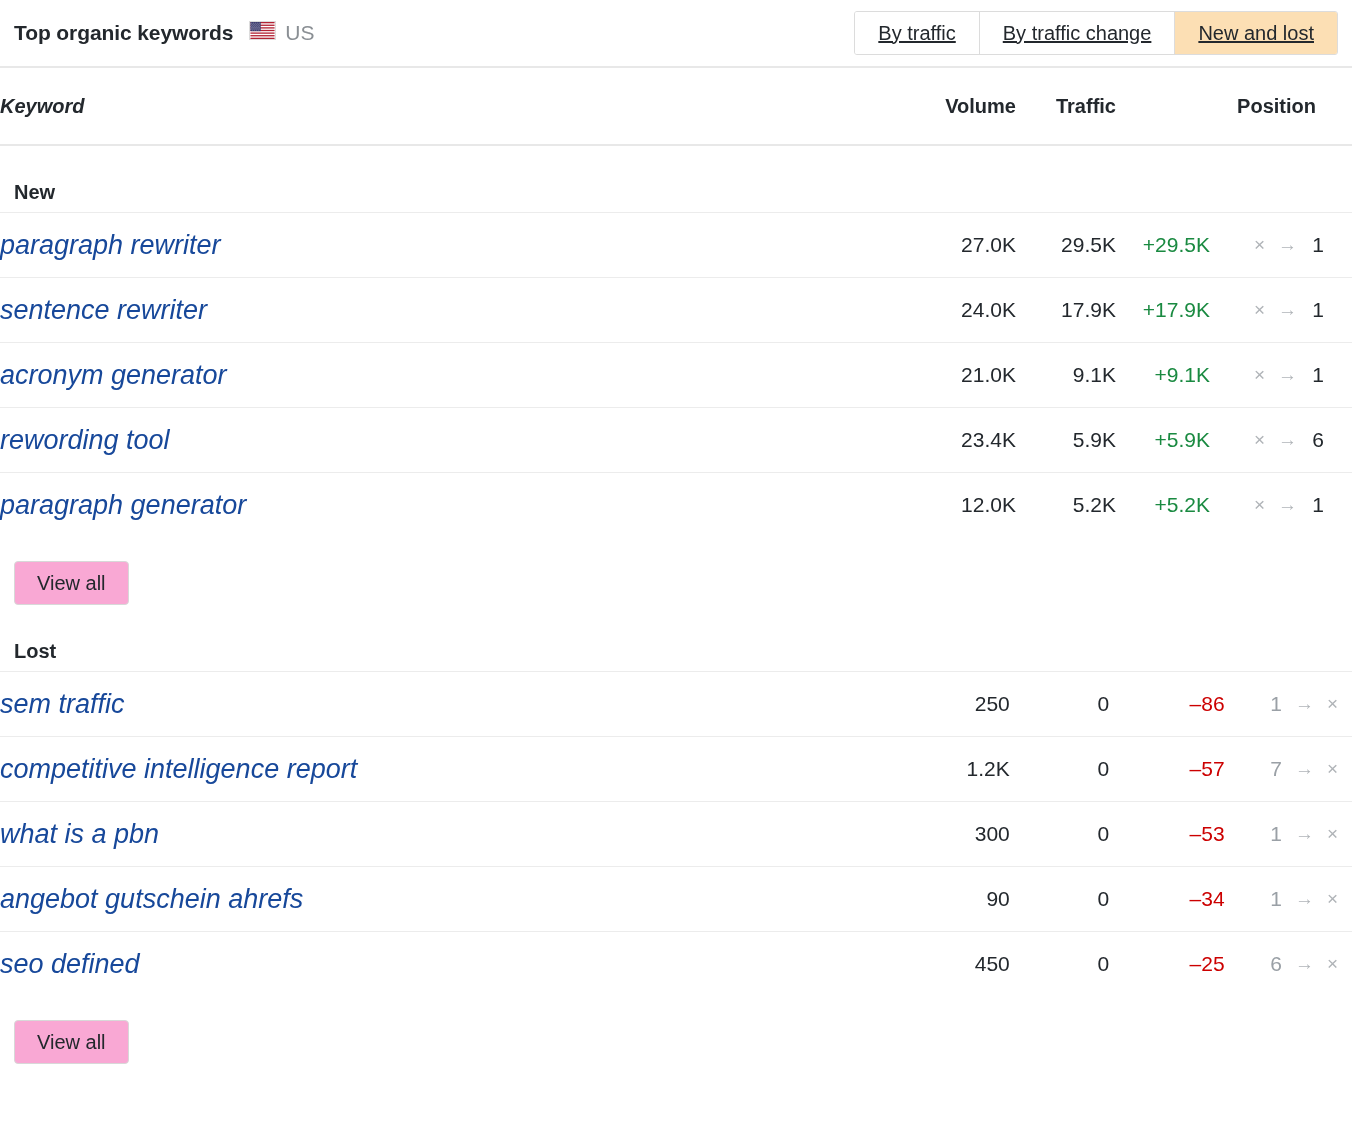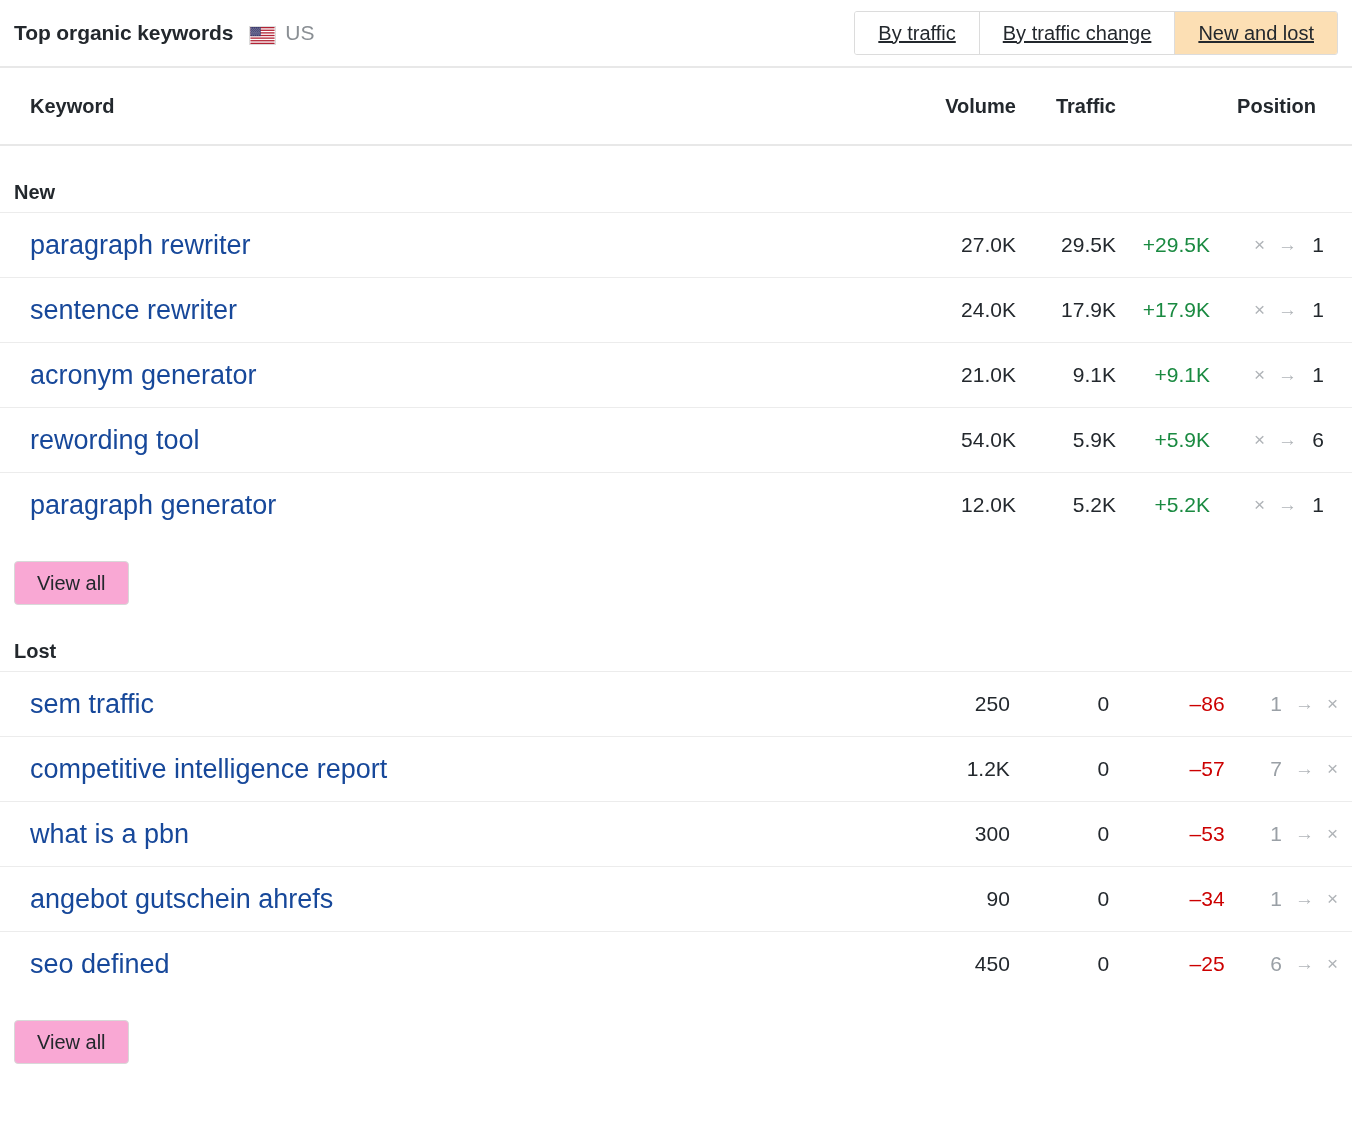--- a/index.html
+++ b/index.html
@@ -38,21 +38,21 @@
     gap: 16px;
   }
   .panel-title {
     font-size: 21px;
     font-weight: bold;
     color: #23282d;
     letter-spacing: -0.1px;
   }
   .country {
     display: flex;
-    align-items: flex-end;
+    align-items: flex-start;
     gap: 9px;
   }
   .flag {
     width: 27px;
     height: 19px;
     display: block;
     border: 1px solid #dcdcdc;
   }
   .country-label {
     font-size: 21px;
@@ -91,21 +91,22 @@
     align-items: center;
     border-bottom: 2px solid #e8e8e8;
     font-size: 20px;
     font-weight: bold;
     color: #23282d;
   }
 
   
   .c-keyword {
     width: 902px;
-    padding-left: 30px;
+    padding-left: 0;
+    font-style: italic;
   }
   .c-volume {
     width: 114px;
     text-align: right;
   }
   .c-traffic {
     width: 100px;
     text-align: right;
   }
   .c-change {
@@ -313,21 +314,21 @@
           <div class="c-traffic num">9.1K</div>
           <div class="c-change chg-pos">+9.1K</div>
           <div class="c-position pos-cell">
             <span class="pos-muted">×</span>
             <span class="pos-arrow">→</span>
             <span class="pos-strong">1</span>
           </div>
         </div>
         <div class="row">
           <div class="c-keyword"><a class="keyword-link">rewording tool</a></div>
-          <div class="c-volume num">54.0K</div>
+          <div class="c-volume num">23.4K</div>
           <div class="c-traffic num">5.9K</div>
           <div class="c-change chg-pos">+5.9K</div>
           <div class="c-position pos-cell">
             <span class="pos-muted">×</span>
             <span class="pos-arrow">→</span>
             <span class="pos-strong">6</span>
           </div>
         </div>
         <div class="row">
           <div class="c-keyword"><a class="keyword-link">paragraph generator</a></div>

